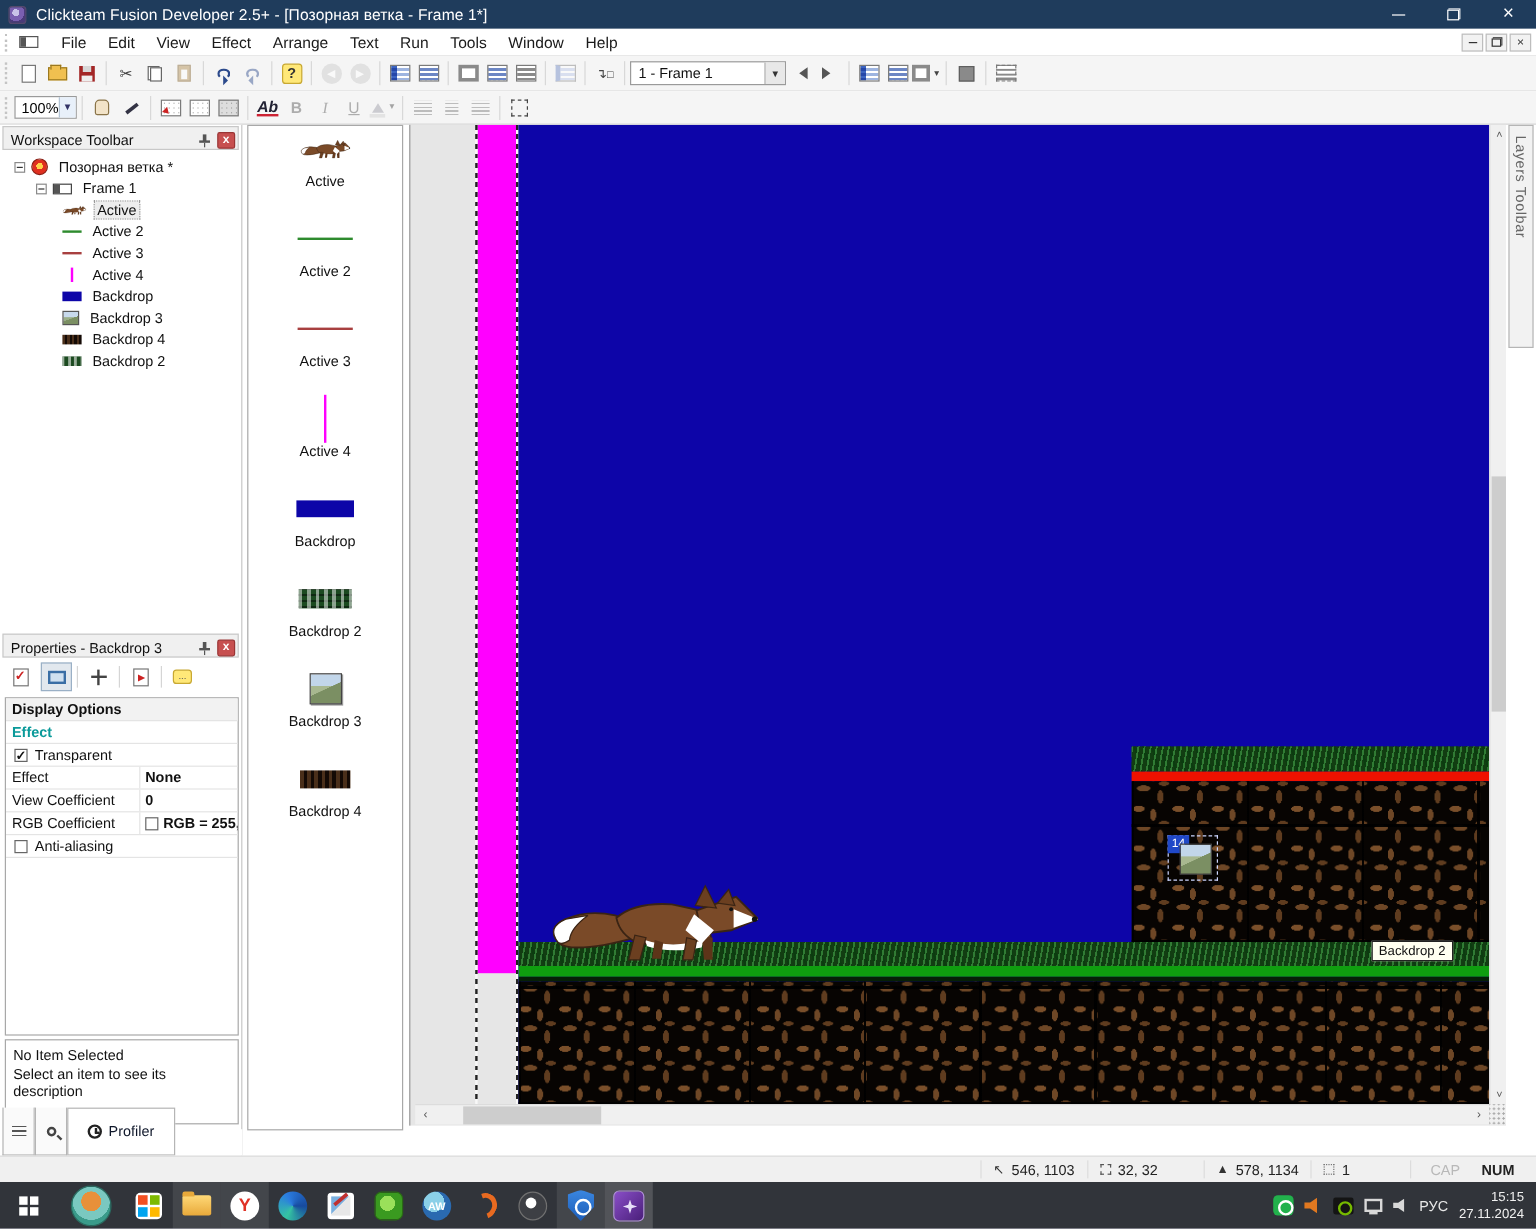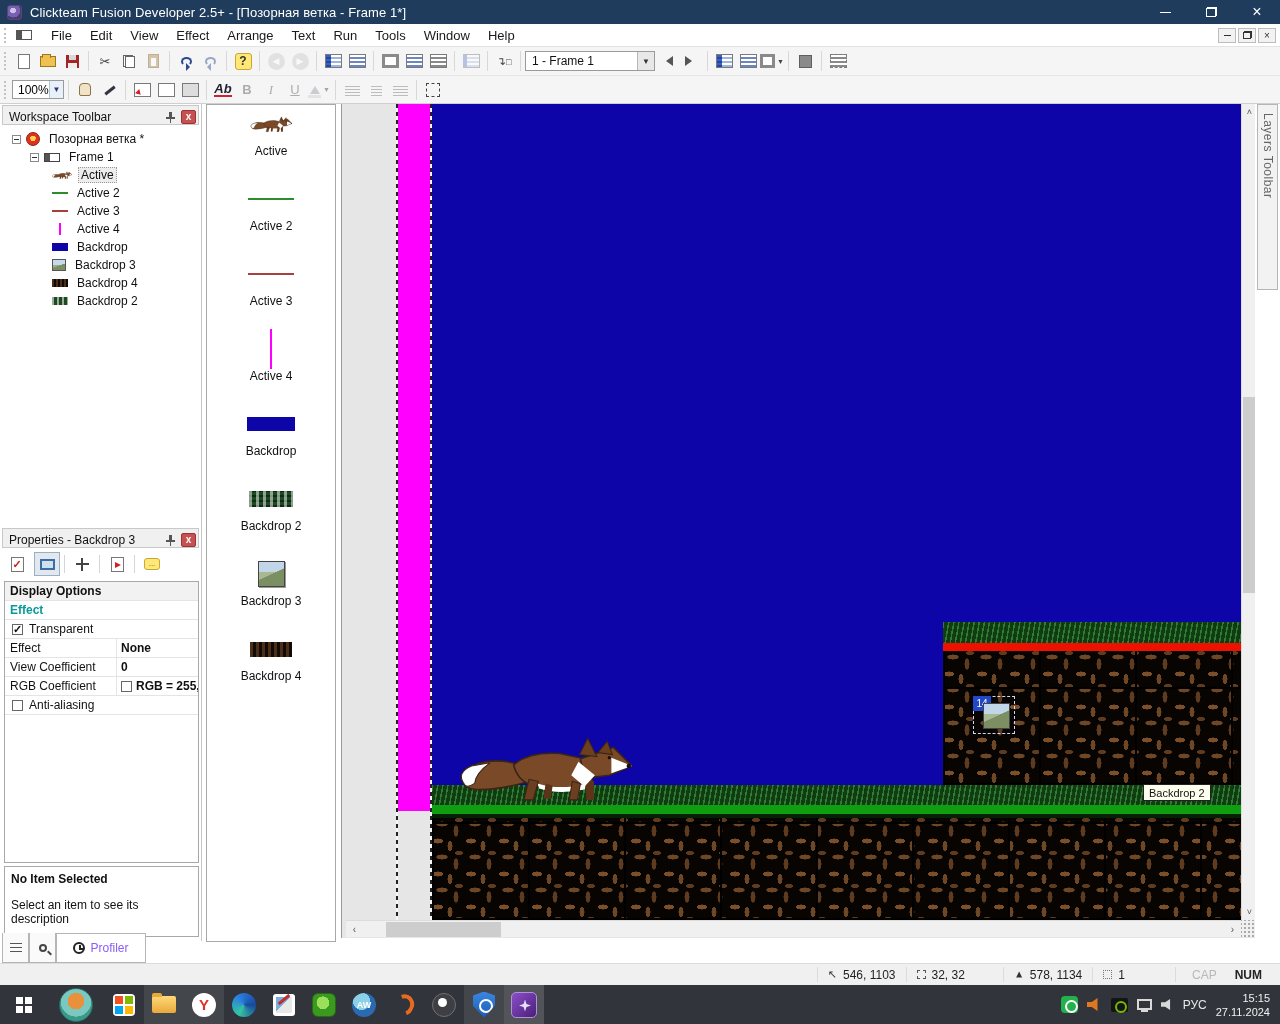--- a/index.html
+++ b/index.html
@@ -130,24 +130,24 @@
   .prow { height:19px; display:flex; align-items:center; border-bottom:1px solid #e4e4e4; padding-left:5px; }
   .prow.hdr { background:#f2f2f2; font-weight:bold; }
   .prow.teal { color:#0a9a9a; font-weight:bold; }
   .prow.split { padding-left:0; }
   .prow .pl { width:112px; padding-left:5px; border-right:1px solid #e4e4e4; height:100%; display:flex; align-items:center; }
   .prow .pv { flex:1; padding-left:4px; font-weight:bold; display:flex; align-items:center; overflow:hidden; white-space:nowrap; }
   .chk { width:11px; height:11px; border:1px solid #666; background:#fff; margin:0 6px 0 2px; position:relative; flex:0 0 11px; }
   .chk.on::after { content:"✓"; position:absolute; left:0px; top:-2px; font-size:11px; font-weight:bold; color:#111; }
 
   #descbox { position:absolute; left:4px; top:762px; width:195px; height:71px; border:1px solid #a8a8a8; background:#fff; padding:5px 6px; font-size:12px; color:#111; }
-  #descbox .dt { font-weight:bold; margin-bottom:12px; }
+  #descbox .dt { font-weight:normal; margin-bottom:2px; }
 
   #bottom-tabs { position:absolute; left:2px; top:837px; width:200px; height:22px; display:flex; align-items:flex-end; background:#fff; }
-  .btab { height:30px; border:1px solid #b5b5b5; border-top:none; background:#fafafa; display:flex; align-items:center; justify-content:center; gap:5px; font-size:12px; color:#8b5cf6; }
+  .btab { height:40px; border:1px solid #b5b5b5; border-top:none; background:#fafafa; display:flex; align-items:center; justify-content:center; gap:5px; font-size:12px; color:#0f172a; }
   .btab.i { width:27px; }
   .btab.active { background:#fff; border-top:1px solid #b5b5b5; width:90px; }
   .lines-ico { width:12px; height:9px; background:repeating-linear-gradient(0deg,#555 0 1px,transparent 1px 4px); }
   .mag { width:8px; height:8px; border:2px solid #444; border-radius:50%; position:relative; }
   .mag::after { content:""; position:absolute; left:6px; top:6px; width:5px; height:2px; background:#444; transform:rotate(45deg); }
   .clock { width:12px; height:12px; border:2px solid #222; border-radius:50%; position:relative; }
   .clock::before { content:""; position:absolute; left:4px; top:1px; width:1.5px; height:4px; background:#222; }
   .clock::after { content:""; position:absolute; left:4px; top:4px; width:4px; height:1.5px; background:#222; }
 
   

